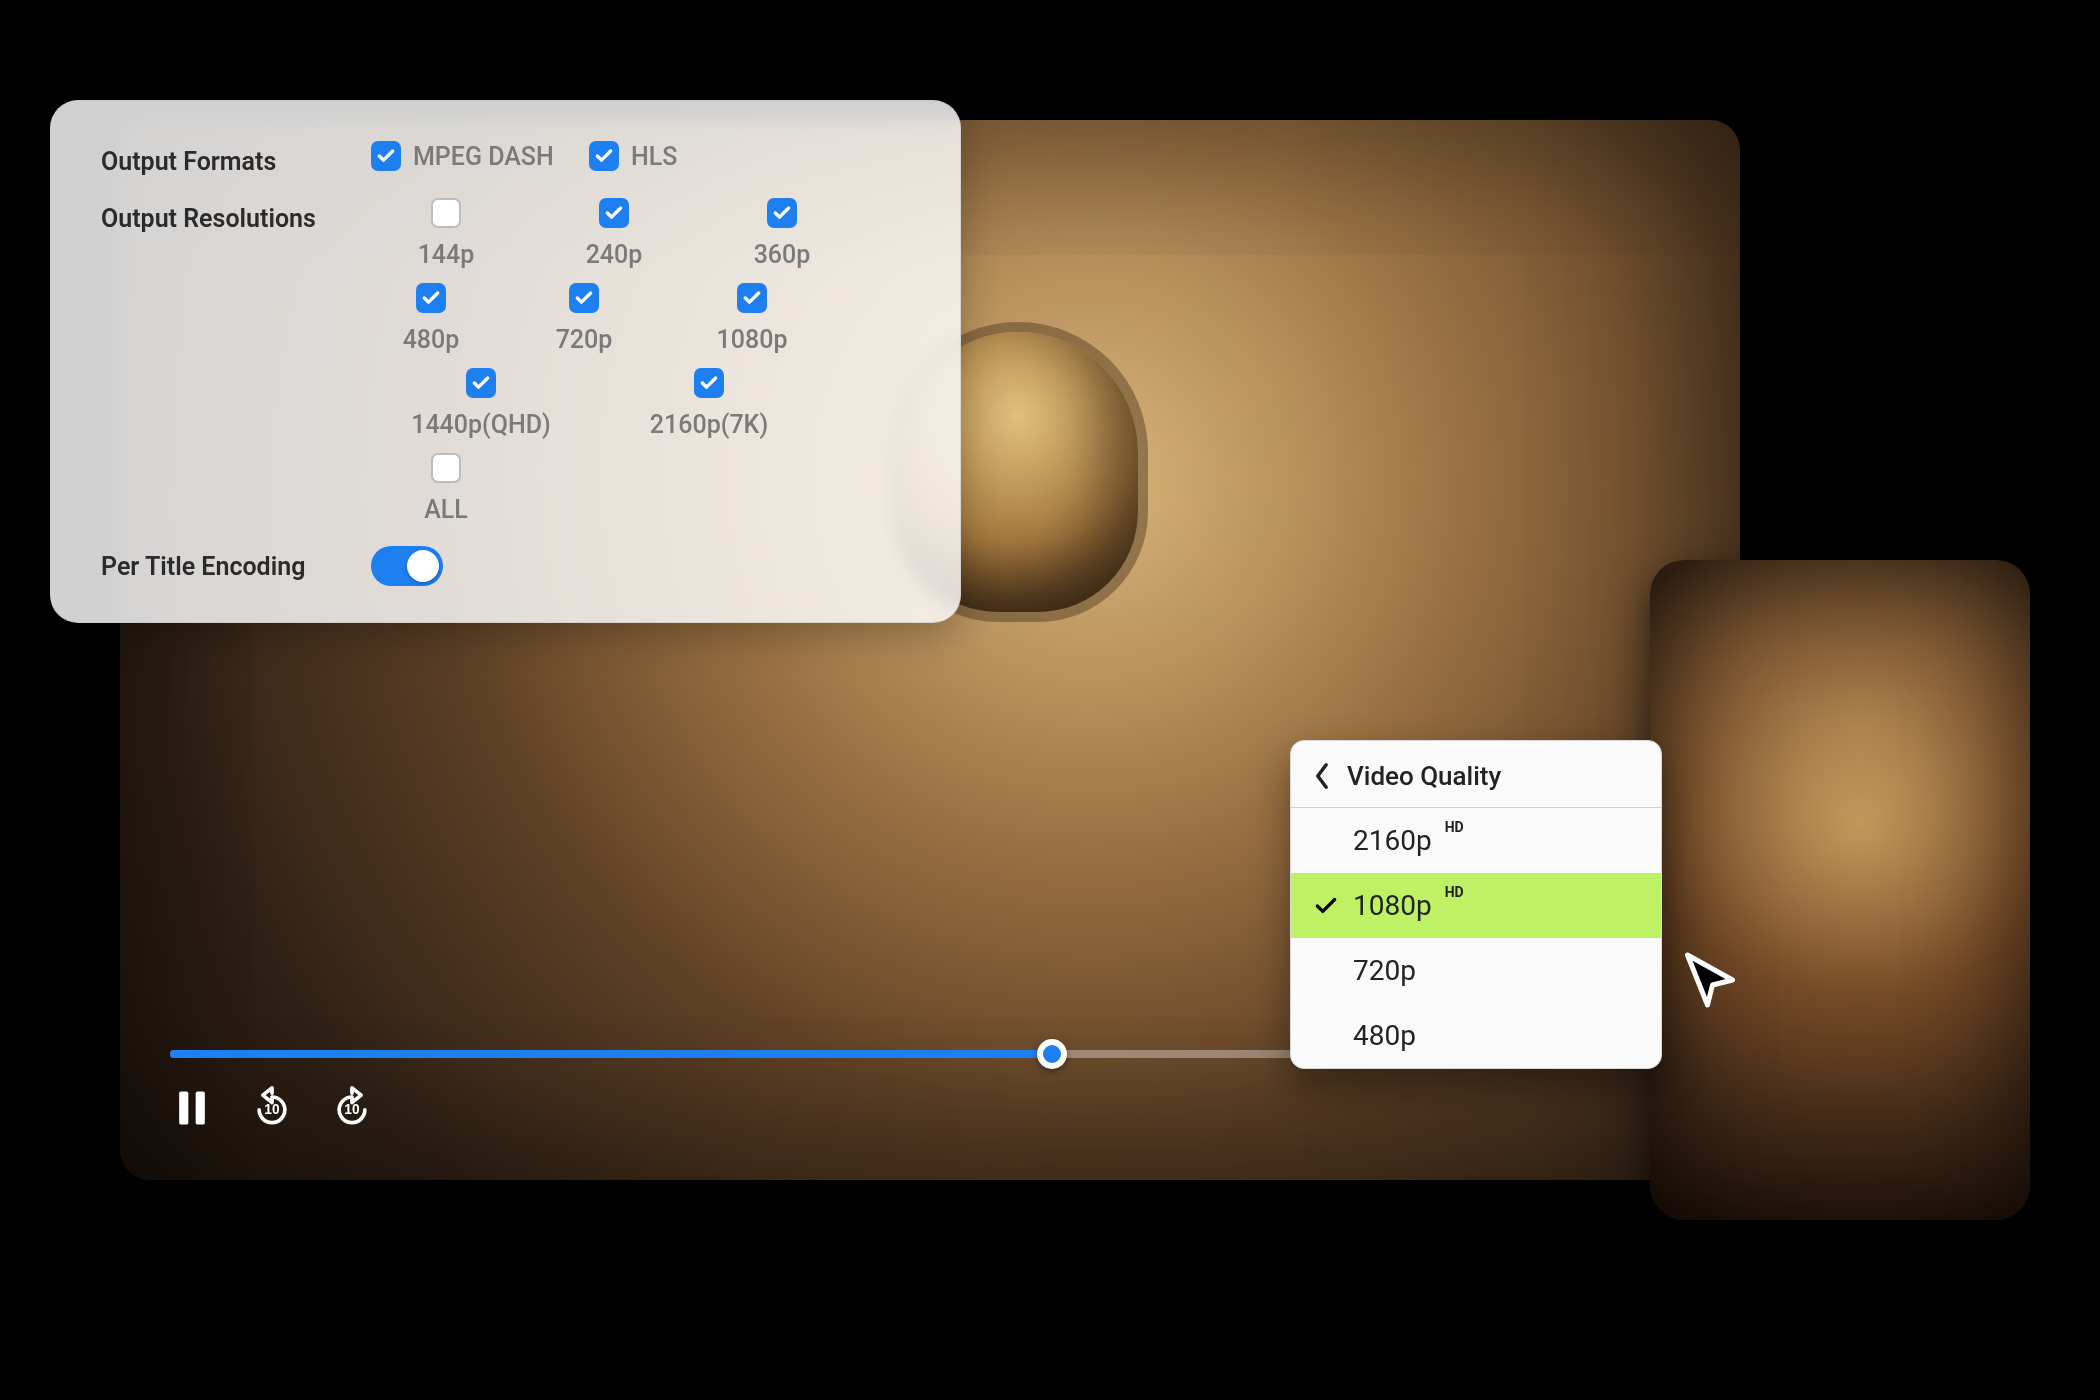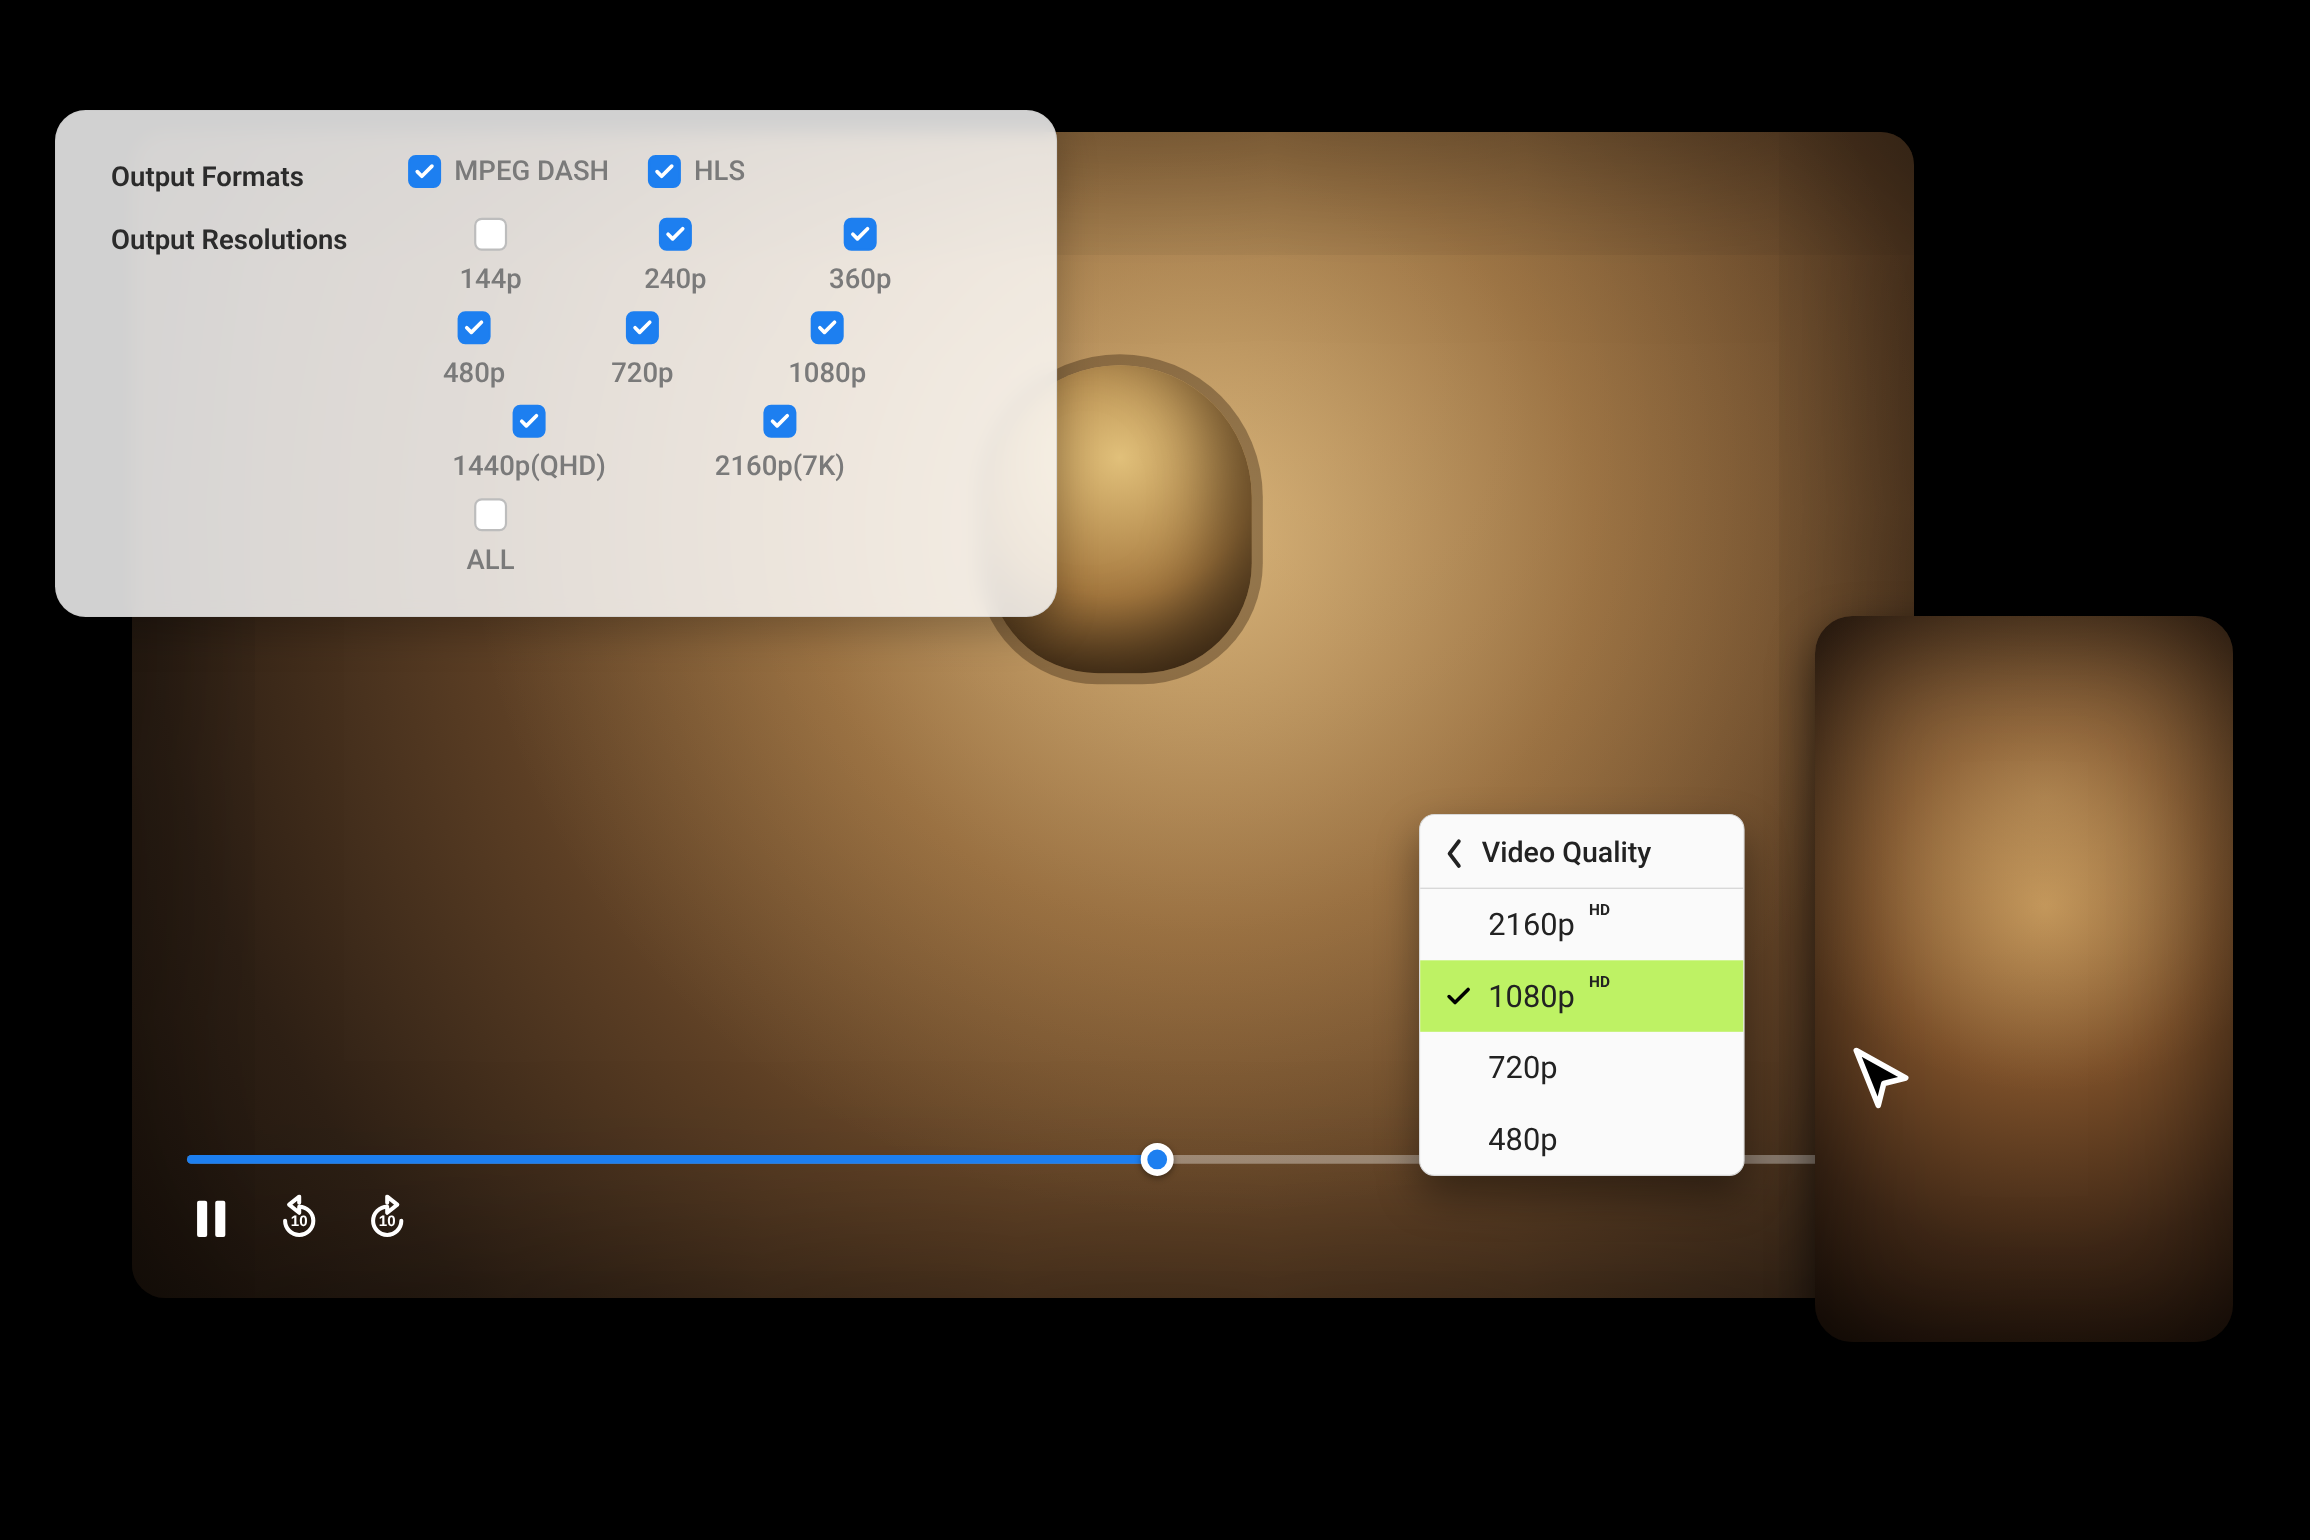--- a/index.html
+++ b/index.html
@@ -167,21 +167,21 @@
       radial-gradient(circle at 55% 25%, rgba(255,220,150,0.25), rgba(0,0,0,0) 50%),
       radial-gradient(circle at 55% 40%, #b88a50 0%, #7b4f29 35%, #3e2716 70%, #1a0f08 100%);
     box-shadow: 0 16px 40px rgba(0,0,0,0.6), inset 0 0 110px rgba(0,0,0,0.5);
   }
 
   
   .quality {
     position: absolute;
     left: 1290px;
     top: 740px;
-    width: 296px;
+    width: 372px;
     background: #fafafa;
     border-radius: 14px;
     box-shadow: 0 18px 38px rgba(0,0,0,0.4);
     border: 1px solid #d8d8d8;
     overflow: hidden;
   }
   .q-head {
     display: flex;
     align-items: center;
     gap: 16px;
@@ -331,20 +331,24 @@
             </svg>
           </div>
           <span>2160p(7K)</span>
         </div>
         <div class="chk" style="width: 150px;">
           <div class="box"></div>
           <span>ALL</span>
         </div>
       </div>
   </div>
+  <div class="row" style="align-items:center">
+    <div class="label" style="padding-top:0">Per Title Encoding</div>
+    <div class="toggle"></div>
+  </div>
 </div>
 
 <div class="mini"></div>
 
 <div class="quality">
   <div class="q-head">
     <svg viewBox="0 0 12 20" fill="none" stroke="#222" stroke-width="2.5" stroke-linecap="round" stroke-linejoin="round">
         <path d="M9 2 3 10l6 8"></path>
       </svg>
     <span>Video Quality</span>

